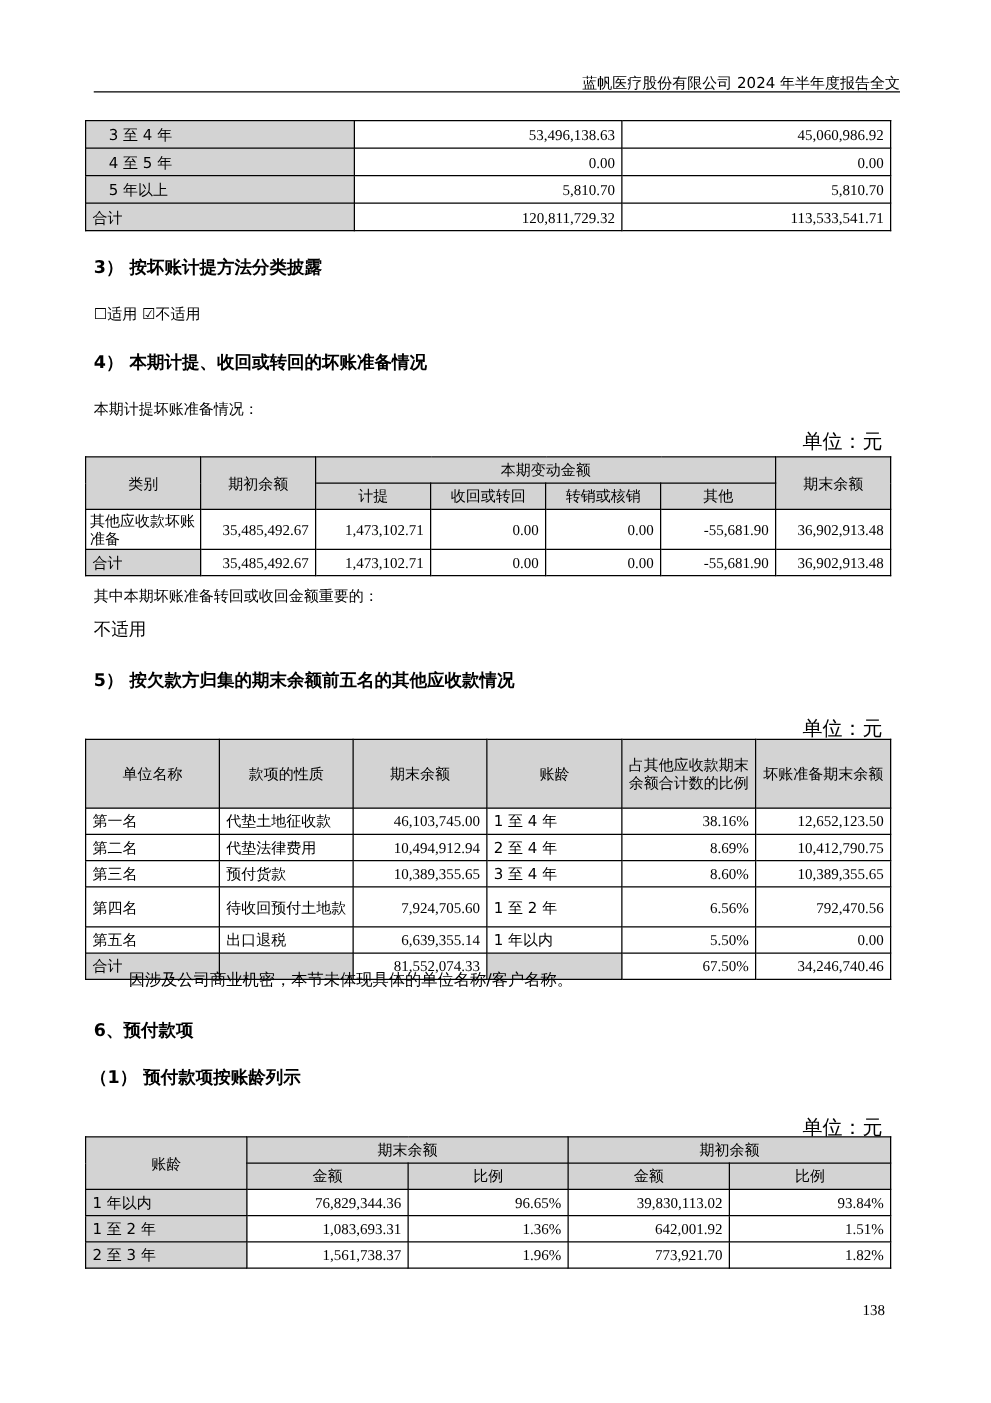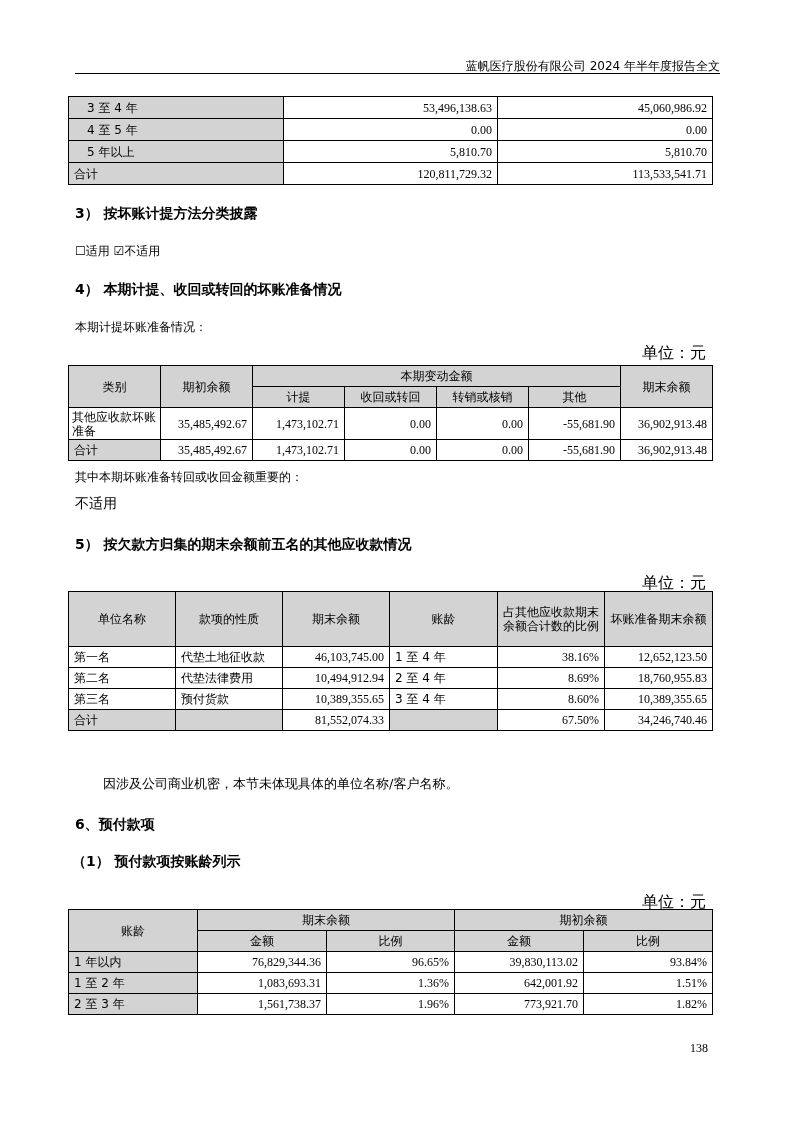--- a/index.html
+++ b/index.html
@@ -135,30 +135,46 @@
     <td class="cjk">1 至 4 年</td>
     <td class="r">38.16%</td>
     <td class="r">12,652,123.50</td>
   </tr>
   <tr style="height:16px;">
     <td class="cjk" style="height:14px">第二名</td>
     <td class="cjk">代垫法律费用</td>
     <td class="r">10,494,912.94</td>
     <td class="cjk">2 至 4 年</td>
     <td class="r">8.69%</td>
-    <td class="r">18,760,955.83</td>
+    <td class="r">10,412,790.75</td>
   </tr>
   <tr style="height:16px;">
     <td class="cjk" style="height:14px">第三名</td>
     <td class="cjk">预付货款</td>
     <td class="r">10,389,355.65</td>
     <td class="cjk">3 至 4 年</td>
     <td class="r">8.60%</td>
     <td class="r">10,389,355.65</td>
   </tr>
+  <tr style="height:32px;">
+    <td class="cjk">第四名</td>
+    <td class="cjk">待收回预付土地款</td>
+    <td class="r">7,924,705.60</td>
+    <td class="cjk">1 至 2 年</td>
+    <td class="r">6.56%</td>
+    <td class="r">792,470.56</td>
+  </tr>
+  <tr style="height:16px;">
+    <td class="cjk" style="height:14px">第五名</td>
+    <td class="cjk">出口退税</td>
+    <td class="r">6,639,355.14</td>
+    <td class="cjk">1 年以内</td>
+    <td class="r">5.50%</td>
+    <td class="r">0.00</td>
+  </tr>
   <tr style="height:21px;">
     <td class="g cjk">合计</td>
     <td class="g"></td>
     <td class="r">81,552,074.33</td>
     <td class="g"></td>
     <td class="r">67.50%</td>
     <td class="r">34,246,740.46</td>
   </tr>
 </tbody>
   </table>

